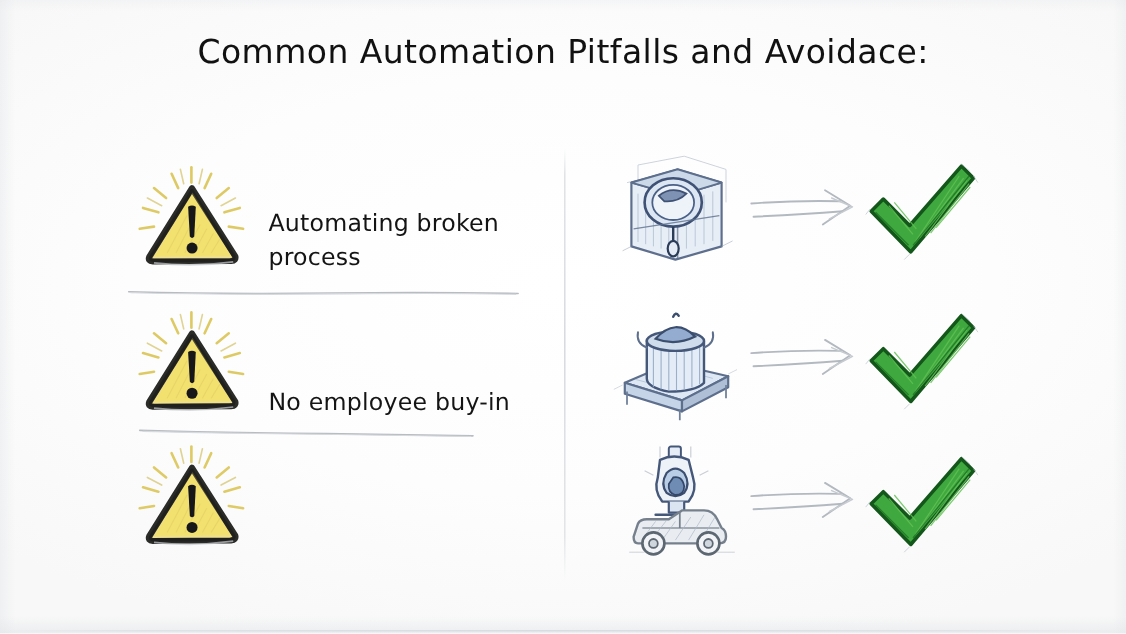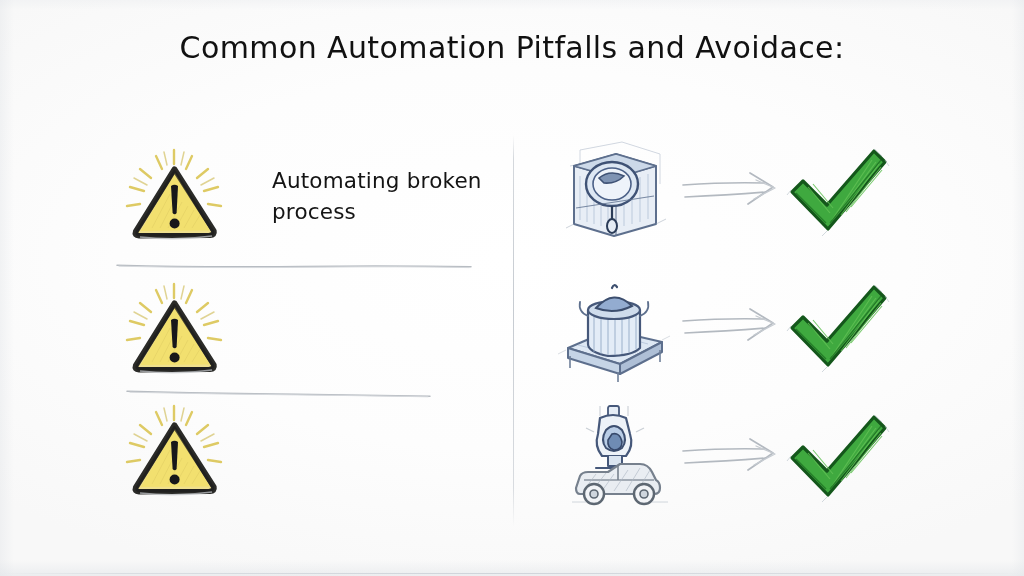--- a/index.html
+++ b/index.html
@@ -76,22 +76,21 @@
       rgba(210,214,219,0.85) 90%,
       rgba(235,237,240,0) 100%);
   }
 
   
   .pitfall-row {
     position: absolute;
     left: 118px;
     width: 380px;
     display: flex;
-    align-items: center;
-    gap: 28px;
+    align-items: flex-end;
   }
   #pitfall-row-0 { top: 142px; height: 108px; }
   #pitfall-row-1 { top: 278px; height: 104px; }
   #pitfall-row-2 { top: 400px; height: 104px; }
 
   .warn-icon {
     flex: 0 0 auto;
     width: 112px;
     height: 104px;
     margin-right: 14px;
@@ -229,20 +228,21 @@
           <line x1="58" y1="84" x2="70" y2="62"></line>
           <line x1="66" y1="84" x2="76" y2="66"></line>
           <line x1="74" y1="84" x2="82" y2="71"></line>
         </g>
         <path d="M56.5 27.5 L94.5 87 Q95.5 90 91 90.4 L22 90.8 Q18 90.5 19.2 87.6 Z" fill="none" stroke="#1e1e1c" stroke-width="3.2" stroke-linejoin="round" opacity="0.75"></path>
         <path d="M53 42 Q56.5 39.5 60 42 L58.6 69 Q56.6 71.6 54.6 69 Z" fill="#17171a"></path>
         <circle cx="56.6" cy="79.5" r="5" fill="#17171a"></circle>
         <path d="M22 93 Q58 97 94 92" fill="none" stroke="#c9ccd0" stroke-width="1.6" opacity="0.7"></path>
       </svg>
     </div>
+    <div class="pitfall-label">No employee buy-in</div>
   </div>
 
   <div class="h-divider" id="h-divider-1">
     <svg viewBox="0 0 306 10" width="306" height="10" preserveAspectRatio="none" aria-hidden="true">
       <path d="M1 3.2 Q80 5.4 170 6.2 Q240 7.0 304 8.2" fill="none" stroke="#b7bcc2" stroke-width="1.5" stroke-linecap="round"></path>
       <path d="M4 4.2 Q90 6.2 180 7.0 Q248 7.8 302 8.8" fill="none" stroke="#d6d9dd" stroke-width="1" stroke-linecap="round"></path>
     </svg>
   </div>
 
   <div class="pitfall-row" id="pitfall-row-2">

